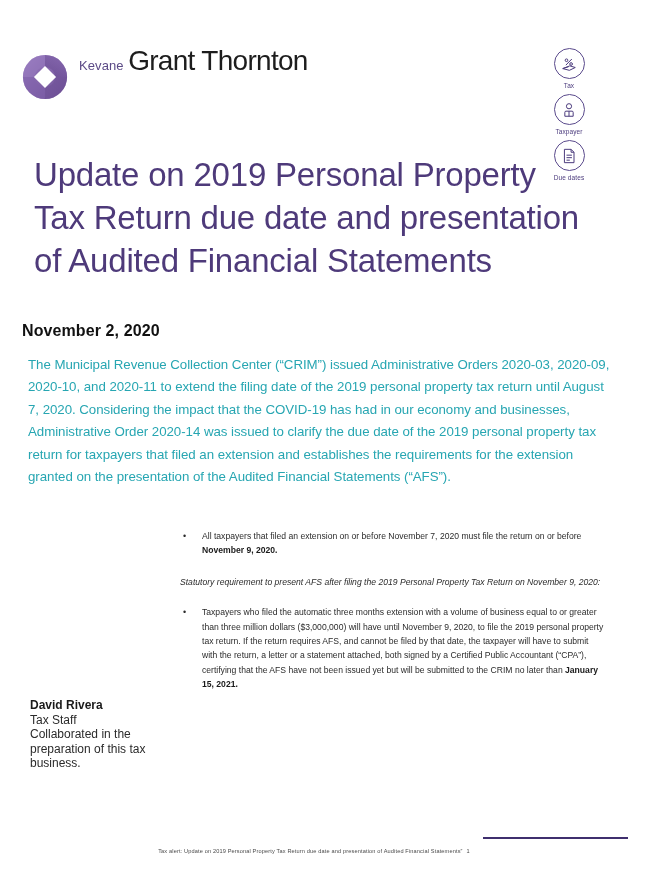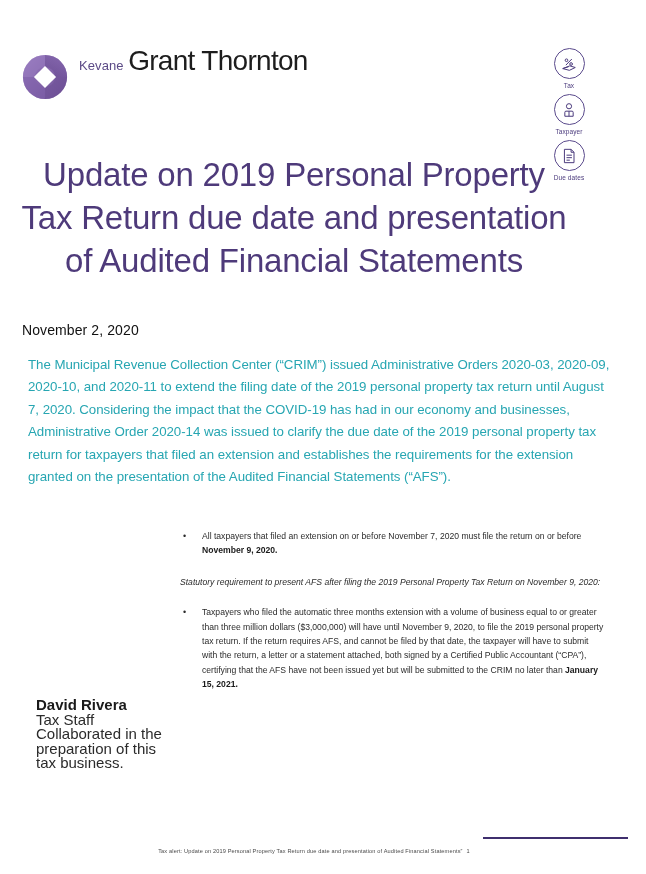--- a/index.html
+++ b/index.html
@@ -99,61 +99,60 @@
     font-size: 6.5px;
     color: #4b3b7d;
     margin-top: 3px;
     letter-spacing: .1px;
     white-space: nowrap;
   }
 
   
   .headline {
     position: absolute;
-    left: 14px;
+    left: 34px;
     top: 131px;
     width: 560px;
     font-size: 33px;
     line-height: 43px;
     font-weight: 300;
     color: #4e3a7a;
     letter-spacing: -0.2px;
-    text-align: center;
   }
 
   
   .pubdate {
     position: absolute;
     left: 22px;
     top: 322px;
-    font-size: 14px;
-    font-weight: normal;
+    font-size: 16px;
+    font-weight: bold;
     color: #111111;
     letter-spacing: .1px;
   }
 
   
   .intro {
     position: absolute;
     left: 28px;
     top: 354px;
     width: 588px;
     font-size: 13.3px;
     line-height: 22.4px;
     color: #27a6b2;
     letter-spacing: -0.05px;
   }
 
   
   .author {
     position: absolute;
-    left: 36px;
+    left: 30px;
     top: 698px;
     width: 140px;
-    font-size: 15px;
+    font-size: 12px;
     line-height: 14.5px;
     color: #2b2b2b;
   }
   .author-name {
     font-weight: bold;
     color: #1a1a1a;
   }
   .author-role { }
   .author-note { }
 

